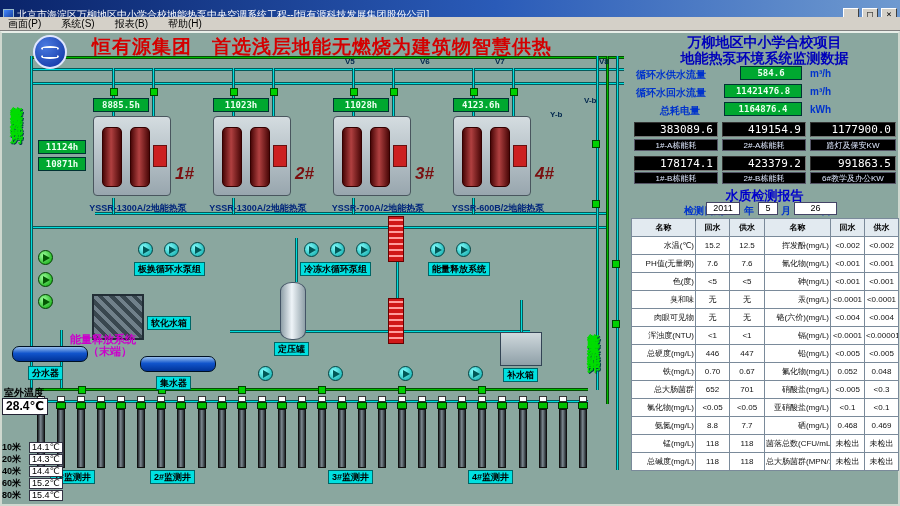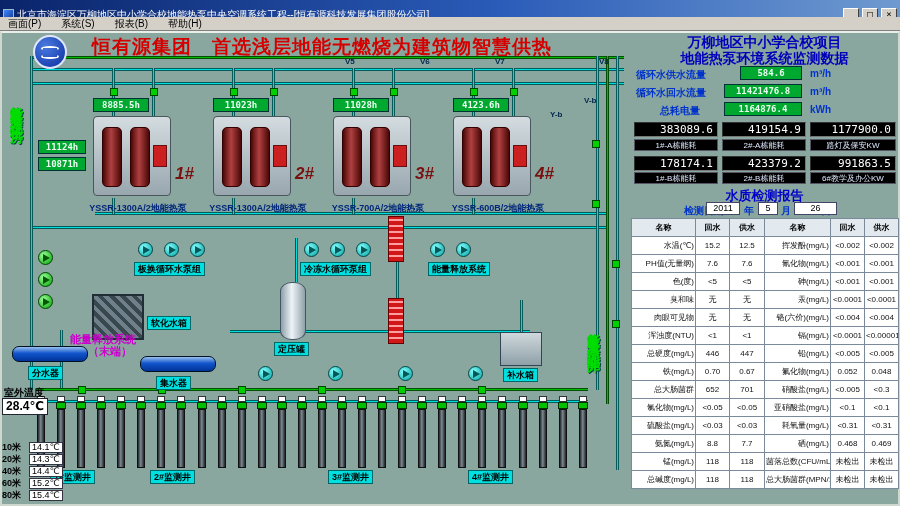--- a/index.html
+++ b/index.html
@@ -546,28 +546,20 @@
         </tr>
         <tr>
           <td class="pname">氯化物(mg/L)</td>
           <td class="pval">&lt;0.05</td>
           <td class="pval">&lt;0.05</td>
           <td class="pname">亚硝酸盐(mg/L)</td>
           <td class="pval">&lt;0.1</td>
           <td class="pval">&lt;0.1</td>
         </tr>
         <tr>
-          <td class="pname">硫酸盐(mg/L)</td>
-          <td class="pval">&lt;0.03</td>
-          <td class="pval">&lt;0.03</td>
-          <td class="pname">耗氧量(mg/L)</td>
-          <td class="pval">&lt;0.31</td>
-          <td class="pval">&lt;0.31</td>
-        </tr>
-        <tr>
           <td class="pname">氨氮(mg/L)</td>
           <td class="pval">8.8</td>
           <td class="pval">7.7</td>
           <td class="pname">硒(mg/L)</td>
           <td class="pval">0.468</td>
           <td class="pval">0.469</td>
         </tr>
         <tr>
           <td class="pname">锰(mg/L)</td>
           <td class="pval">118</td>

